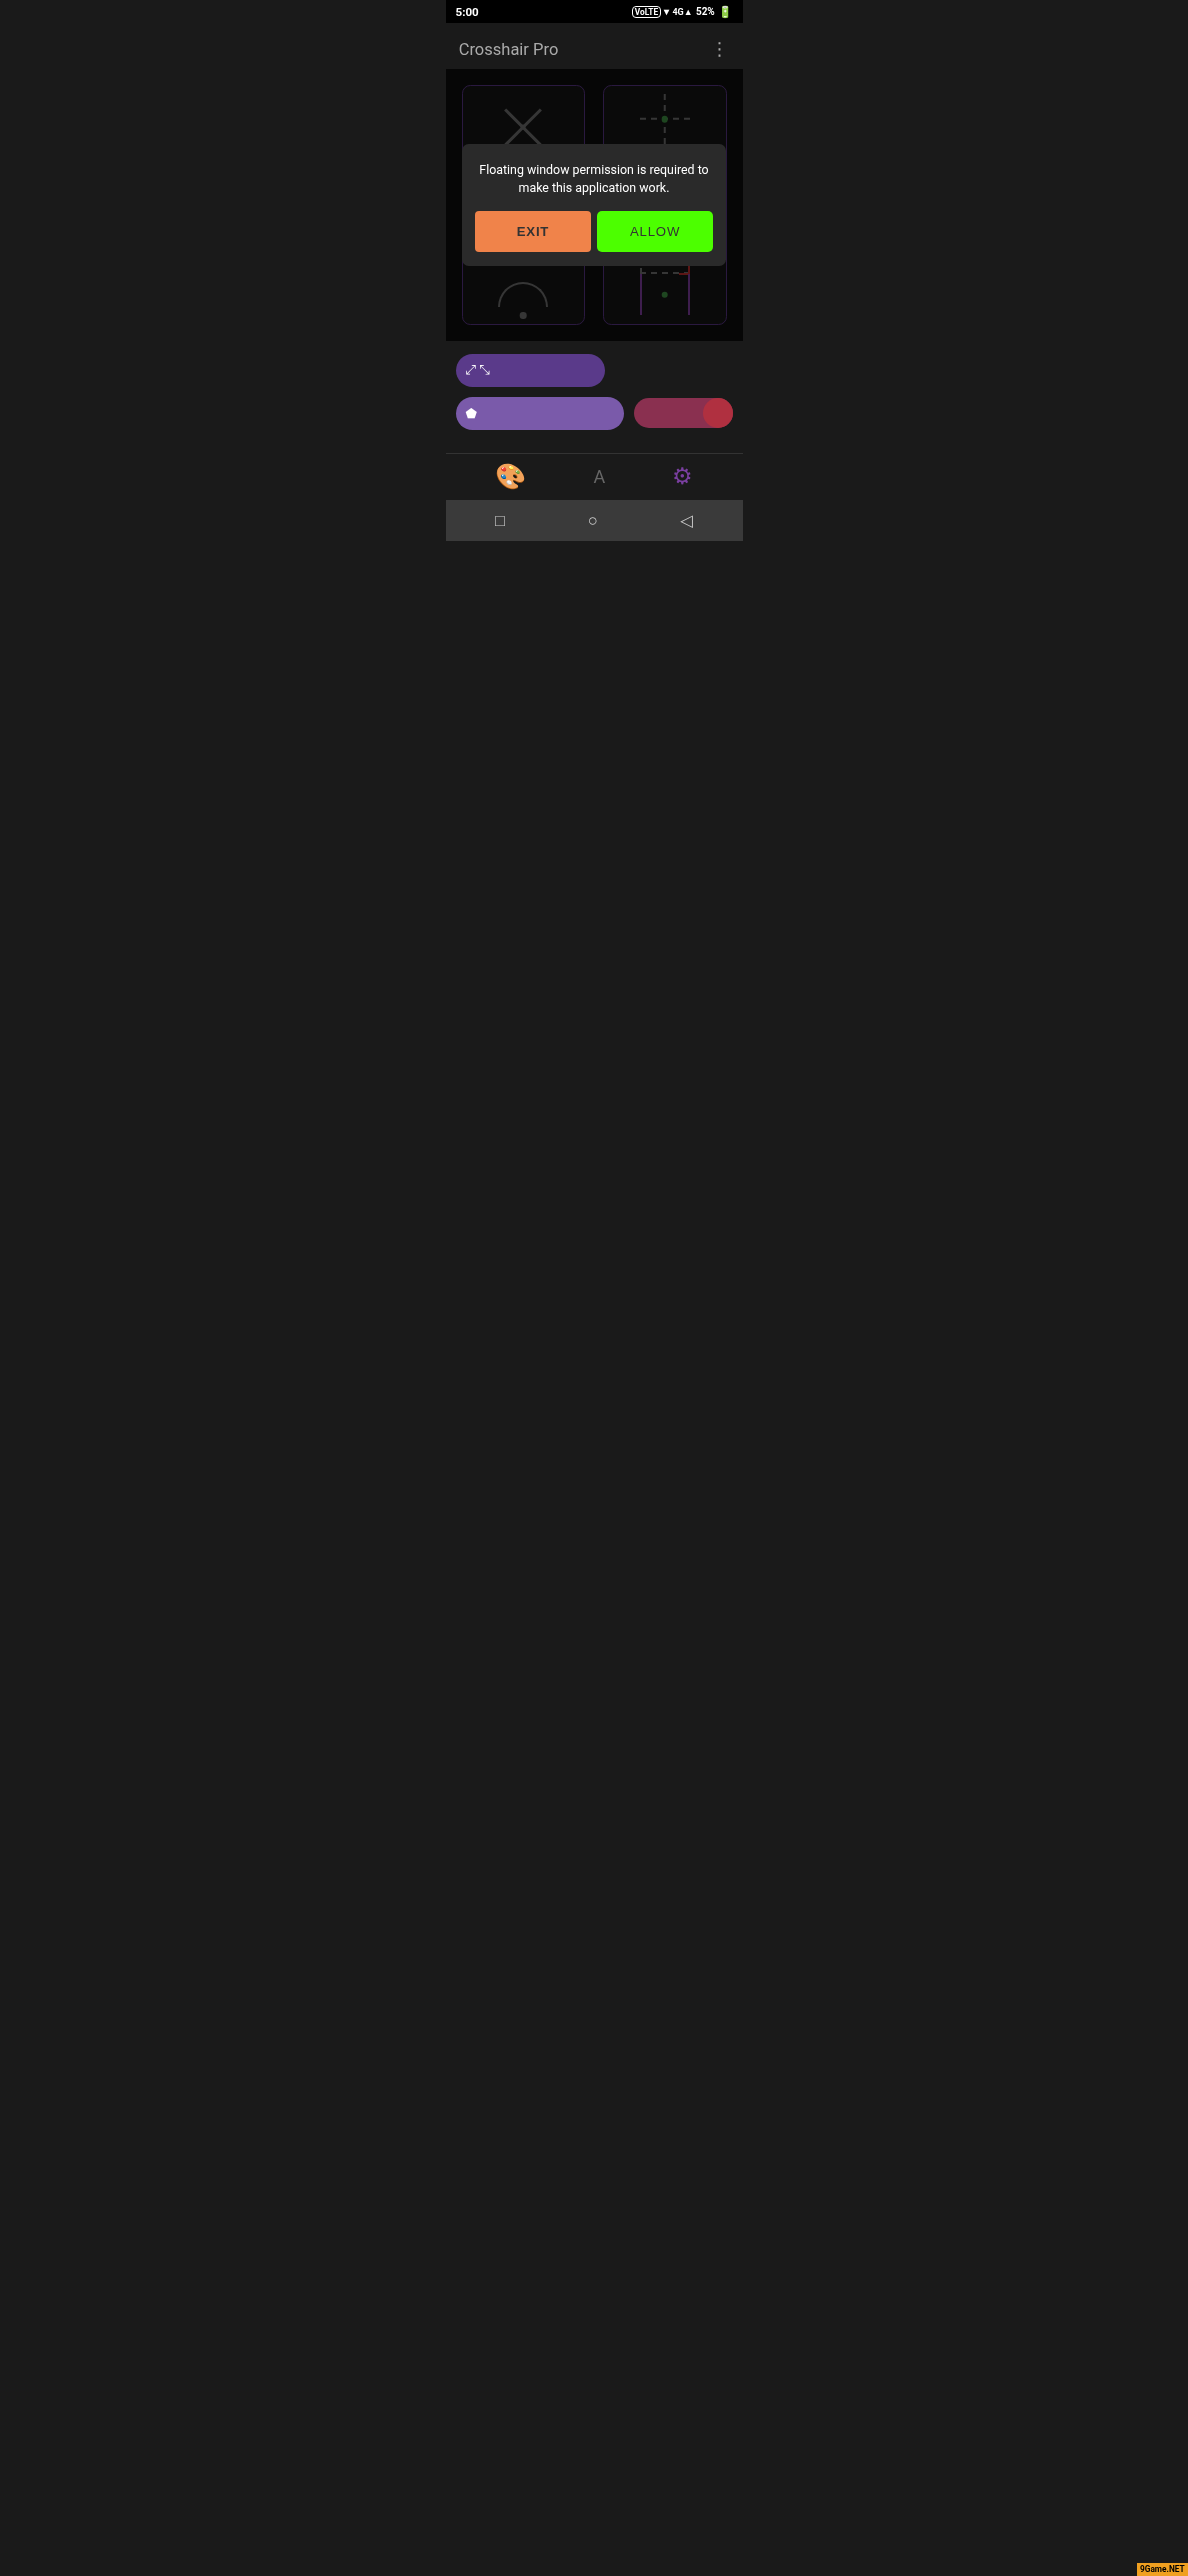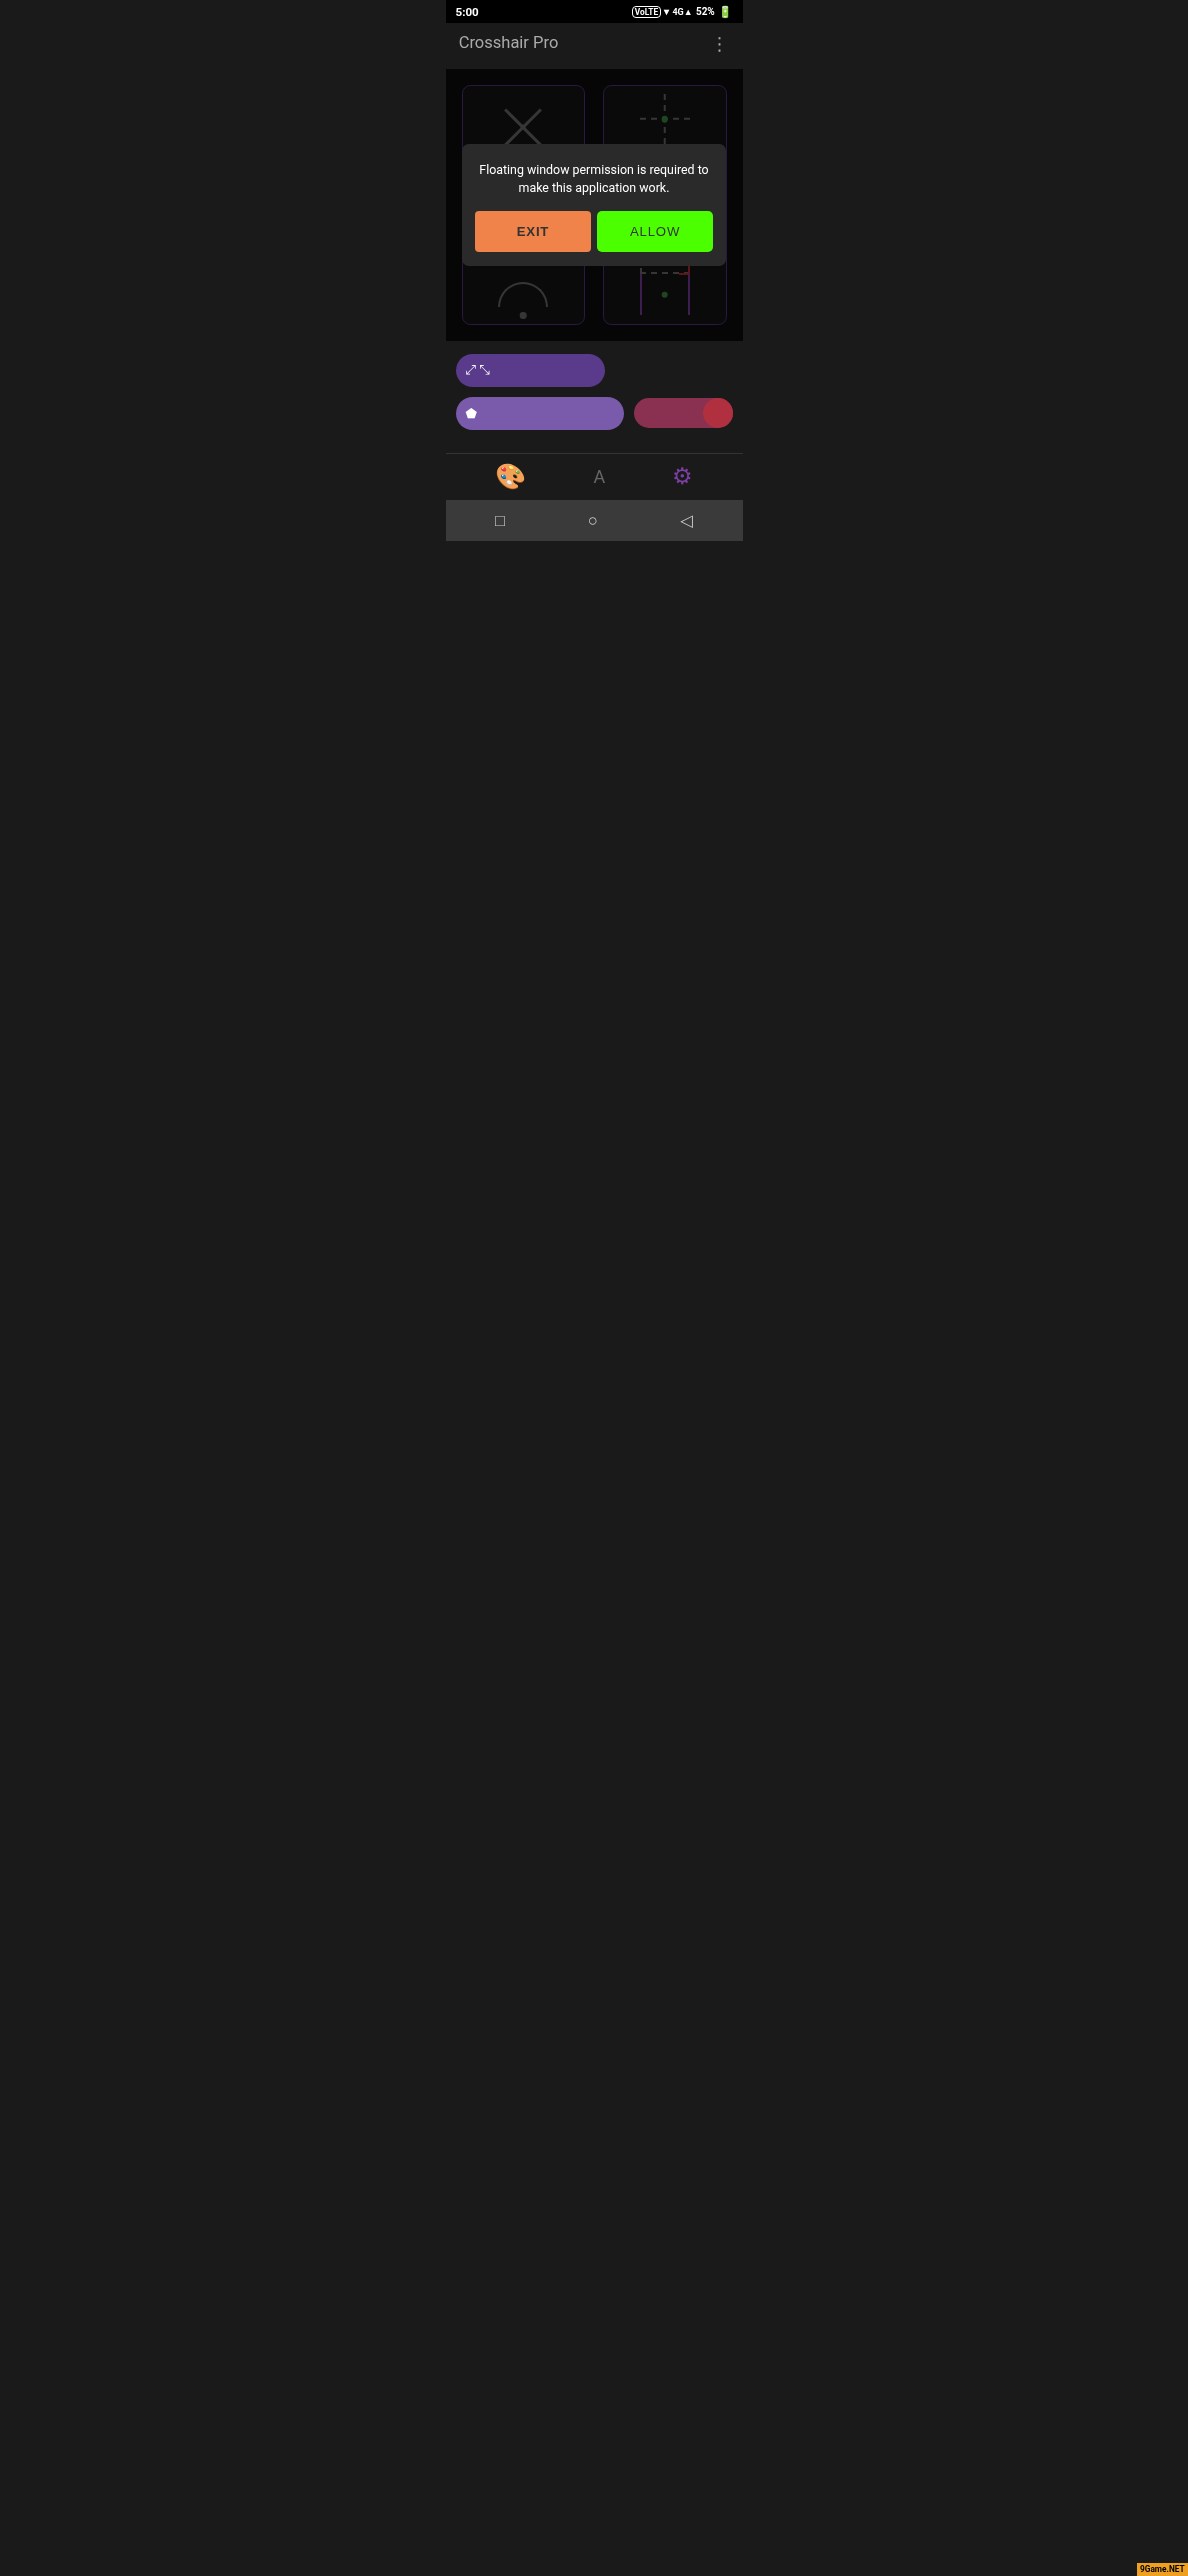--- a/index.html
+++ b/index.html
@@ -33,21 +33,21 @@
       align-items: center;
       gap: 3.3px;
       font-size: 10px;
     }
 
     
     .app-bar {
       background: #1a1a1a;
       display: flex;
       justify-content: space-between;
-      align-items: flex-start;
+      align-items: flex-end;
       padding: 10px 13.2px;
       height: 46px;
     }
     .app-title {
       color: #aaa;
       font-size: 16.5px;
       font-weight: 400;
     }
     .more-icon {
       color: #aaa;

